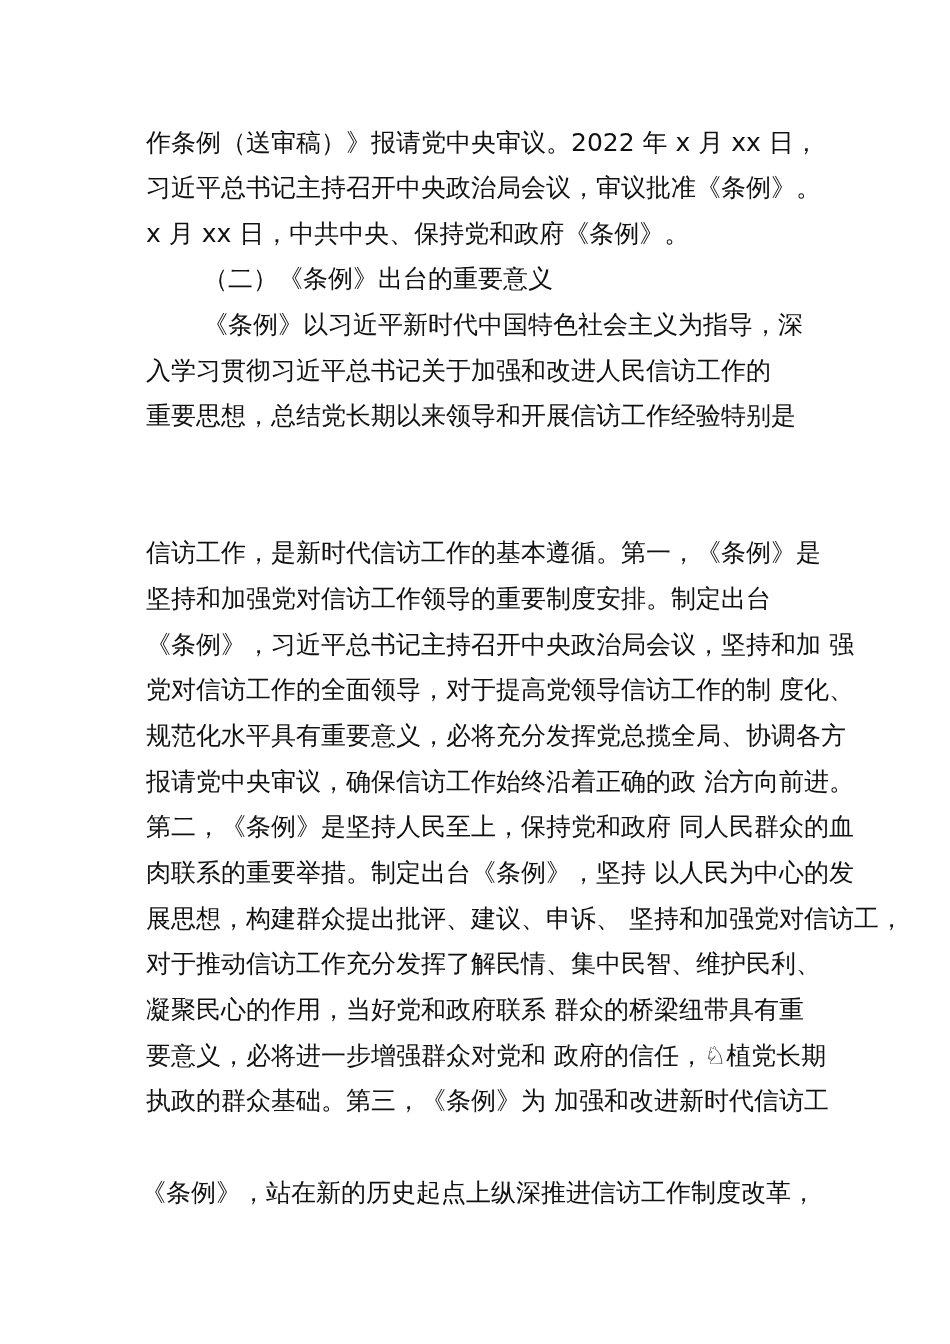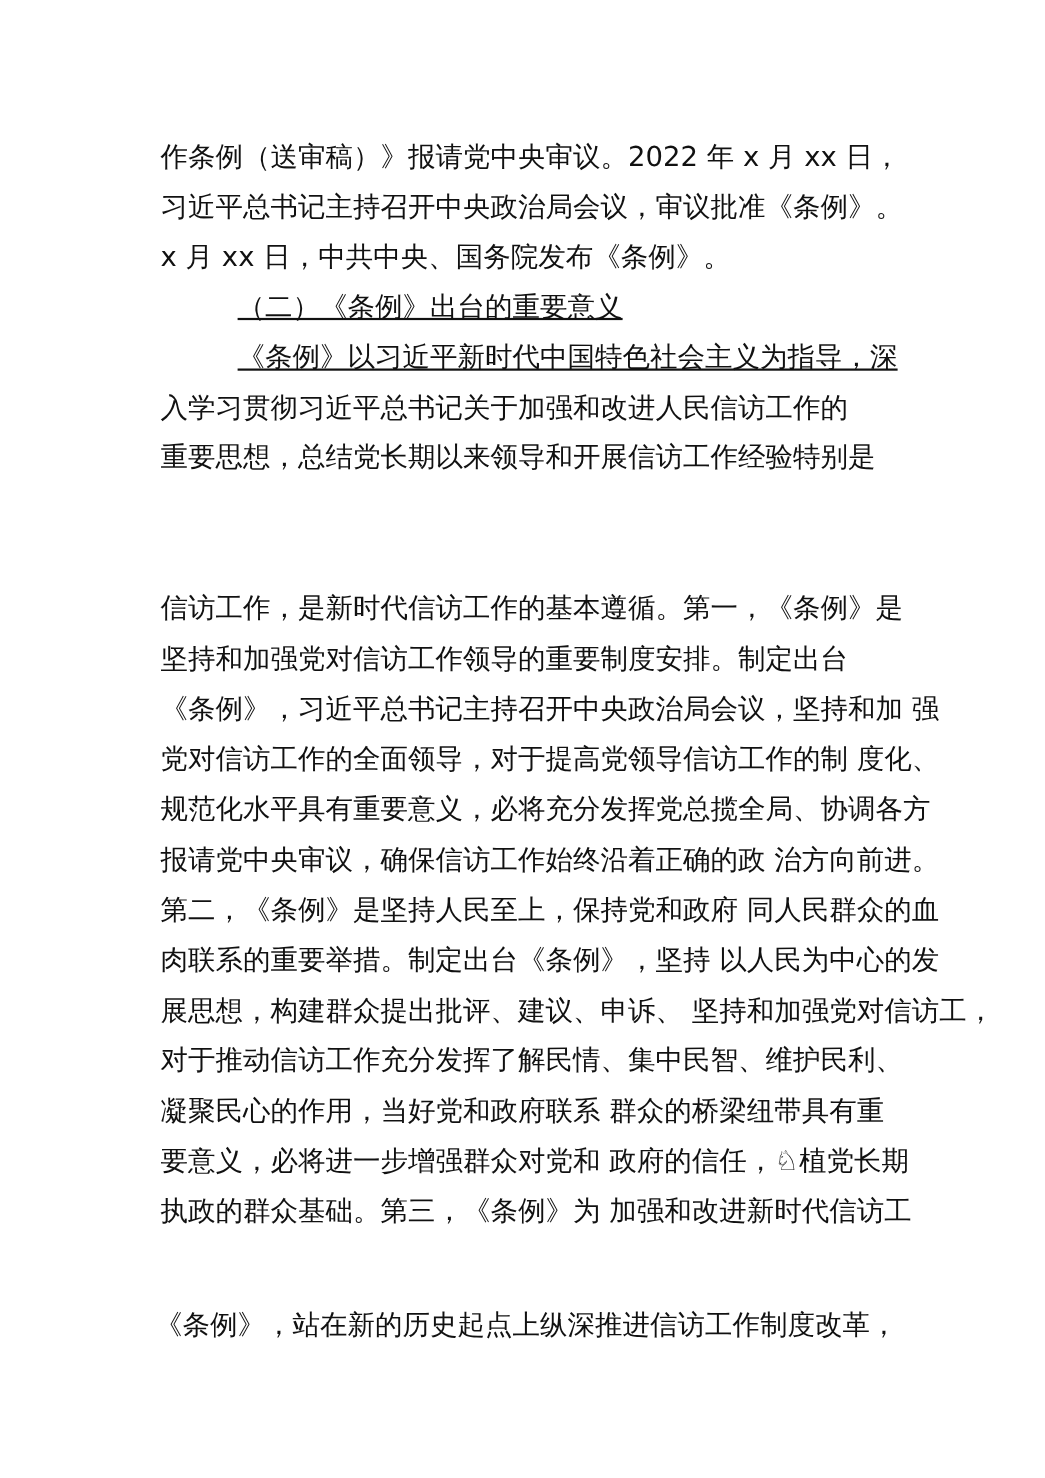--- a/index.html
+++ b/index.html
@@ -25,30 +25,30 @@
     }
     .line {
       position: absolute;
       left: 146px;
       height: 40px;
       line-height: 40px;
       font-size: 25px;
       white-space: nowrap;
       letter-spacing: 0px;
     }
-    .line.indent { left: 216px; text-decoration: underline; }
-    .line.outdent { left: 141px; margin-top: 12px; }
+    .line.indent { left: 203px; }
+    .line.outdent { left: 141px; }
   </style>
 </head>
 <body>
 
 <div class="page">
   <div class="line" style="top:123px">作条例（送审稿）》报请党中央审议。2022 年  x 月 xx 日，</div>
   <div class="line" style="top:168px">习近平总书记主持召开中央政治局会议，审议批准《条例》。</div>
-  <div class="line" style="top:214px">x 月 xx 日，中共中央、国务院发布《条例》。</div>
+  <div class="line" style="top:214px">x 月 xx 日，中共中央、保持党和政府《条例》。</div>
   <div class="line indent" style="top:259px">（二）《条例》出台的重要意义</div>
   <div class="line indent" style="top:305px">《条例》以习近平新时代中国特色社会主义为指导，深</div>
   <div class="line" style="top:351px">入学习贯彻习近平总书记关于加强和改进人民信访工作的</div>
   <div class="line" style="top:396px">重要思想，总结党长期以来领导和开展信访工作经验特别是</div>
   <div class="line" style="top:533px">信访工作，是新时代信访工作的基本遵循。第一，《条例》是</div>
   <div class="line" style="top:579px">坚持和加强党对信访工作领导的重要制度安排。制定出台</div>
   <div class="line" style="top:625px">《条例》，习近平总书记主持召开中央政治局会议，坚持和加 强</div>
   <div class="line" style="top:670px">党对信访工作的全面领导，对于提高党领导信访工作的制 度化、</div>
   <div class="line" style="top:716px">规范化水平具有重要意义，必将充分发挥党总揽全局、协调各方</div>
   <div class="line" style="top:762px">报请党中央审议，确保信访工作始终沿着正确的政 治方向前进。</div>

